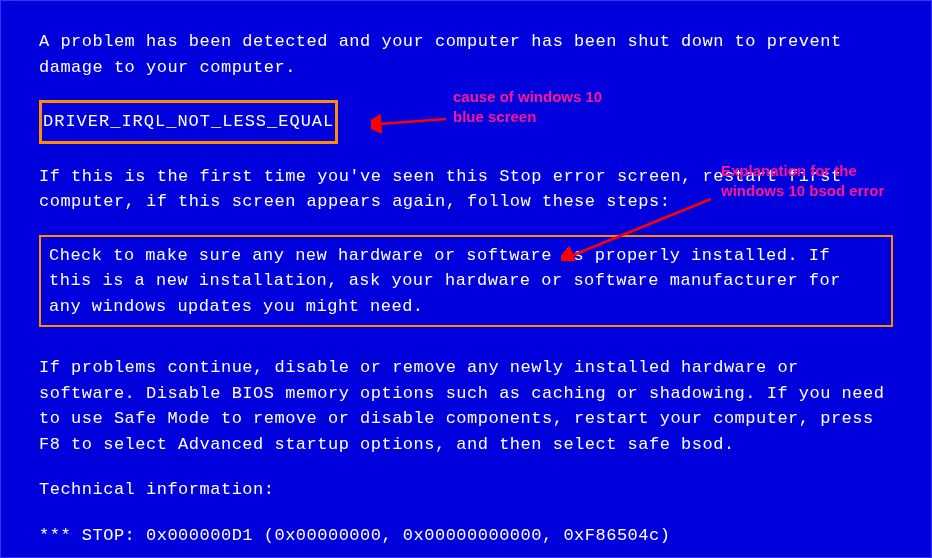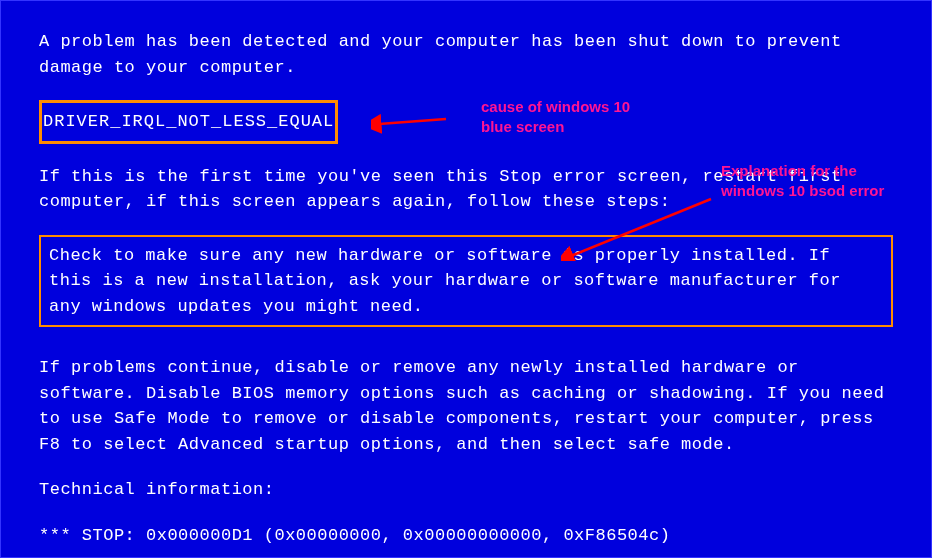--- a/index.html
+++ b/index.html
@@ -39,24 +39,23 @@
     }
     .annotation {
       position: absolute;
       color: #ff1493;
       font-family: Arial, sans-serif;
       font-size: 15px;
       font-weight: bold;
       line-height: 1.3;
     }
     .annotation-cause {
-      top: 96px;
+      top: 86px;
       left: 452px;
       width: 180px;
-      margin-left: 28px;
     }
     .annotation-explanation {
       top: 160px;
       left: 720px;
       width: 180px;
     }
     .arrow {
       position: absolute;
       pointer-events: none;
     }
@@ -83,21 +82,21 @@
 <div class="error-code-box">
   <span>DRIVER_IRQL_NOT_LESS_EQUAL</span>
 </div>
 
 <div class="para">If this is the first time you've seen this Stop error screen, restart first computer, if this screen appears again, follow these steps:</div>
 
 <div class="explanation-box">
   <span>Check to make sure any new hardware or software is properly installed. If this is a new installation, ask your hardware or software manufacturer for any windows updates you might need.</span>
 </div>
 
-<div class="para">If problems continue, disable or remove any newly installed hardware or software. Disable BIOS memory options such as caching or shadowing. If you need to use Safe Mode to remove or disable components, restart your computer, press F8 to select Advanced startup options, and then select safe mode.</div>
+<div class="para">If problems continue, disable or remove any newly installed hardware or software. Disable BIOS memory options such as caching or shadowing. If you need to use Safe Mode to remove or disable components, restart your computer, press F8 to select Advanced startup options, and then select safe bsod.</div>
 
 <div class="para">Technical information:</div>
 
 <div class="para">*** STOP: 0x000000D1 (0x00000000, 0x00000000000, 0xF86504c)</div>
 
 <div class="annotation annotation-cause">cause of windows 10 blue screen</div>
 
 <div class="annotation annotation-explanation">Explanation for the windows 10 bsod error</div>
 
 <svg class="arrow arrow-cause" viewBox="0 0 80 30">

